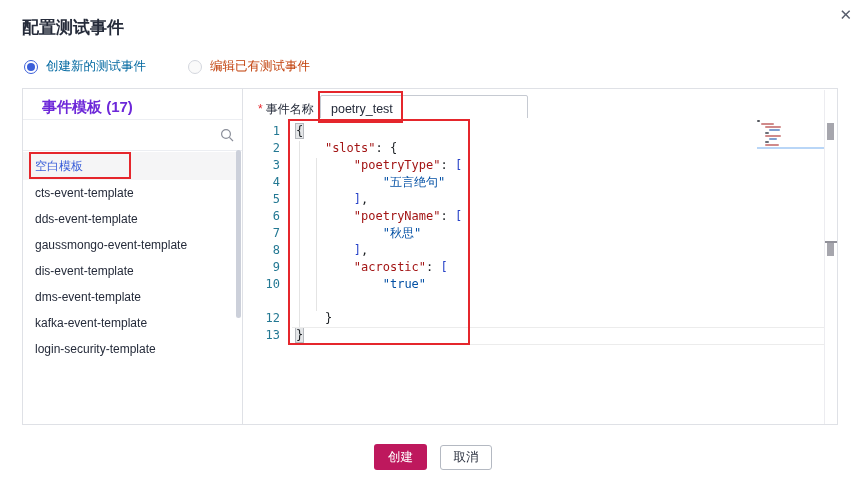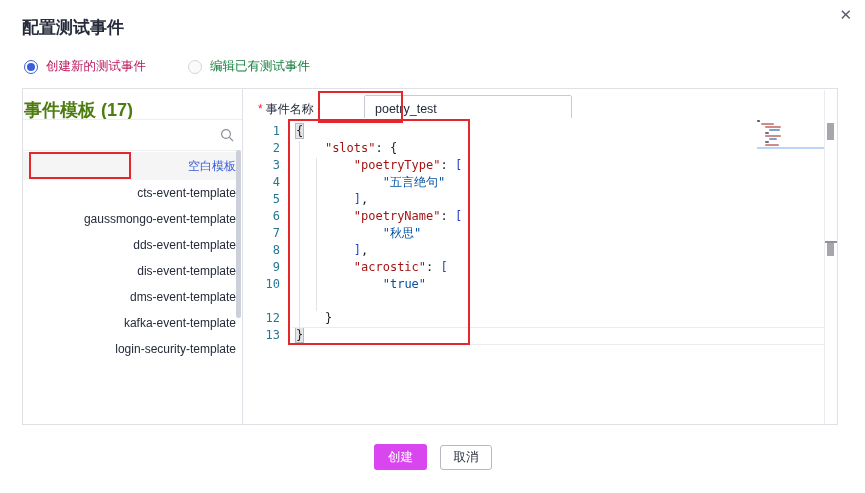--- a/index.html
+++ b/index.html
@@ -9,44 +9,44 @@
   .close-btn { position:absolute; top:7px; right:13px; font-size:15px; color:#575d6c; cursor:pointer; line-height:1; }
   .dlg-title { position:absolute; left:22px; top:16px; font-size:17px; font-weight:bold; color:#252b3a; }
 
   
   .radio-row { position:absolute; left:24px; top:58px; display:flex; align-items:center; font-size:12.5px; }
   .radio { display:flex; align-items:center; margin-right:42px; cursor:pointer; }
   .radio-circle { width:14px; height:14px; border-radius:50%; margin-right:8px; position:relative; }
   .radio.sel .radio-circle { border:1px solid #3b5fd9; background:#fff; }
   .radio.sel .radio-circle::after { content:""; position:absolute; left:2px; top:2px; width:8px; height:8px; border-radius:50%; background:#3b5fd9; }
   .radio.dis .radio-circle { border:1px solid #d4d7de; background:#fafafa; }
-  .radio.sel .radio-label { color:#be185d; }
-  .radio.dis .radio-label { color:#15803d; }
+  .radio.sel .radio-label { color:#0369a1; }
+  .radio.dis .radio-label { color:#c2410c; }
 
   
   .content-box { position:absolute; left:22px; top:88px; width:816px; height:337px; border:1px solid #dfe1e6; background:#fff; }
 
   
   .tpl-panel-border { position:absolute; left:242px; top:88px; width:1px; height:337px; background:#dfe1e6; }
-  .tpl-header { position:absolute; left:24px; top:98px; width:196px; font-size:18px; font-weight:bold; color:#4d7c0f; }
+  .tpl-header { position:absolute; left:42px; top:98px; width:196px; font-size:15px; font-weight:bold; color:#6d28d9; }
   .tpl-header-line { position:absolute; left:23px; top:119px; width:219px; height:1px; background:#eceef2; }
   .search-row { position:absolute; left:23px; top:120px; width:219px; height:31px; border-bottom:1px solid #eceef2; }
   .search-input { position:absolute; left:11px; top:4px; width:180px; height:22px; border:none; outline:none; font-size:12px; color:#252b3a; background:transparent; }
   .search-input::placeholder { color:#9ea4b3; }
   .search-icon { position:absolute; right:8px; top:8px; }
   #tpl-list { position:absolute; left:23px; top:152px; width:213px; }
-  .tpl-item { position:relative; height:26px; line-height:26px; padding-left:12px; font-size:12px; color:#252b3a; cursor:pointer; white-space:nowrap;text-align:right; }
+  .tpl-item { position:relative; height:26px; line-height:26px; padding-left:12px; font-size:12px; color:#252b3a; cursor:pointer; white-space:nowrap; }
   .tpl-item.selected { background:#f5f5f6; color:#3b5fd9; height:28px; line-height:28px; }
   .tpl-item .anno-box { position:absolute; left:6px; top:0px; width:102px; height:27px; border:2px solid #e5262c; pointer-events:none; }
   .tpl-scroll-thumb { position:absolute; left:236px; top:150px; width:5px; height:168px; border-radius:3px; background:#ccd0da; }
 
   
   .name-row { position:absolute; left:258px; top:101px; font-size:12px; color:#252b3a; }
   .req-star { color:#e5262c; margin-right:3px; }
-  .name-input { position:absolute; left:320px; top:95px; width:208px; height:28px; border:1px solid #c6cad2; border-radius:2px; padding:0 10px; font-size:12.5px; color:#252b3a; outline:none; font-family:"Liberation Sans","DejaVu Sans",sans-serif;margin-left:44px; }
+  .name-input { position:absolute; left:320px; top:95px; width:208px; height:28px; border:1px solid #c6cad2; border-radius:2px; padding:0 10px; font-size:12.5px; color:#252b3a; outline:none; font-family:"Liberation Sans","DejaVu Sans",sans-serif; }
   .anno-name { position:absolute; left:318px; top:91px; width:85px; height:32px; border:2px solid #e5262c; pointer-events:none; z-index:5; }
 
   
   #editor { position:absolute; left:243px; top:118px; width:582px; height:306px; background:#fff; font-family:"DejaVu Sans Mono","Liberation Mono",monospace; font-size:12px; }
   .code-row { position:absolute; left:0; height:17px; line-height:17px; white-space:pre; }
   .gutter-num { position:absolute; left:7px; width:30px; text-align:right; color:#237893; }
   .code-text { position:absolute; left:53px; }
   .tk-k { color:#a31515; }
   .tk-v { color:#0451a5; }
   .tk-p { color:#1b1f23; }
@@ -63,21 +63,21 @@
   .mm-bar { position:absolute; height:2px; border-radius:1px; }
   .mm-viewline { position:absolute; left:757px; top:147px; width:67px; height:2px; background:#b9d6f7; }
 
   
   .sb-track-line { position:absolute; left:824px; top:90px; width:1px; height:334px; background:#ececf0; }
   .sb-thumb1 { position:absolute; left:827px; top:123px; width:7px; height:17px; background:#a6a6ad; }
   .sb-sep { position:absolute; left:825px; top:241px; width:12px; height:2px; background:#92929a; }
   .sb-thumb2 { position:absolute; left:827px; top:243px; width:7px; height:13px; background:#a6a6ad; }
 
   
-  .btn-create { position:absolute; left:374px; top:444px; width:53px; height:26px; background:#d946ef; color:#fff; border:none; border-radius:3px; font-size:12.5px; cursor:pointer; font-family:inherit; }
+  .btn-create { position:absolute; left:374px; top:444px; width:53px; height:26px; background:#be185d; color:#fff; border:none; border-radius:3px; font-size:12.5px; cursor:pointer; font-family:inherit; }
   .btn-cancel { position:absolute; left:440px; top:445px; width:52px; height:25px; background:#fff; color:#252b3a; border:1px solid #b4b9c2; border-radius:3px; font-size:12.5px; cursor:pointer; font-family:inherit; }
 </style>
 </head>
 <body>
 
 <div id="page">
 
   <div class="close-btn">✕</div>
   <div class="dlg-title">配置测试事件</div>
 
@@ -101,22 +101,22 @@
     <span class="search-icon">
       <svg width="14" height="14" viewBox="0 0 14 14" fill="none">
         <circle cx="6" cy="6" r="4.4" stroke="#8a8e99" stroke-width="1.2"></circle>
         <line x1="9.4" y1="9.4" x2="13" y2="13" stroke="#8a8e99" stroke-width="1.2"></line>
       </svg>
     </span>
   </div>
   <div id="tpl-list">
       <div class="tpl-item selected">空白模板<div class="anno-box"></div></div>
       <div class="tpl-item">cts-event-template</div>
+      <div class="tpl-item">dds-event-template</div>
       <div class="tpl-item">gaussmongo-event-template</div>
-      <div class="tpl-item">dds-event-template</div>
       <div class="tpl-item">dis-event-template</div>
       <div class="tpl-item">dms-event-template</div>
       <div class="tpl-item">kafka-event-template</div>
       <div class="tpl-item">login-security-template</div>
     </div>
   <div class="tpl-scroll-thumb"></div>
 
   <div class="name-row">
     <span class="req-star">*</span><span>事件名称</span>
   </div>

